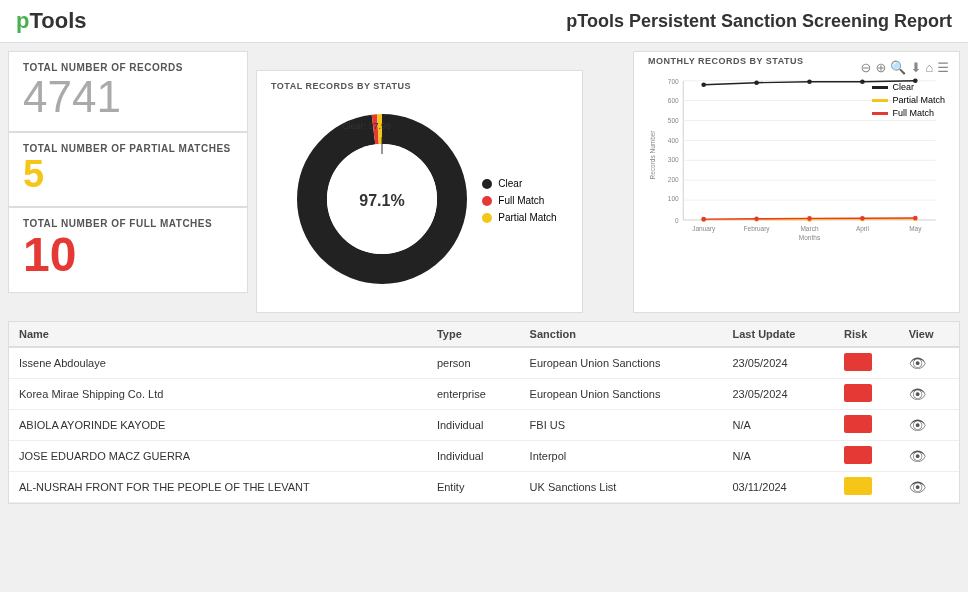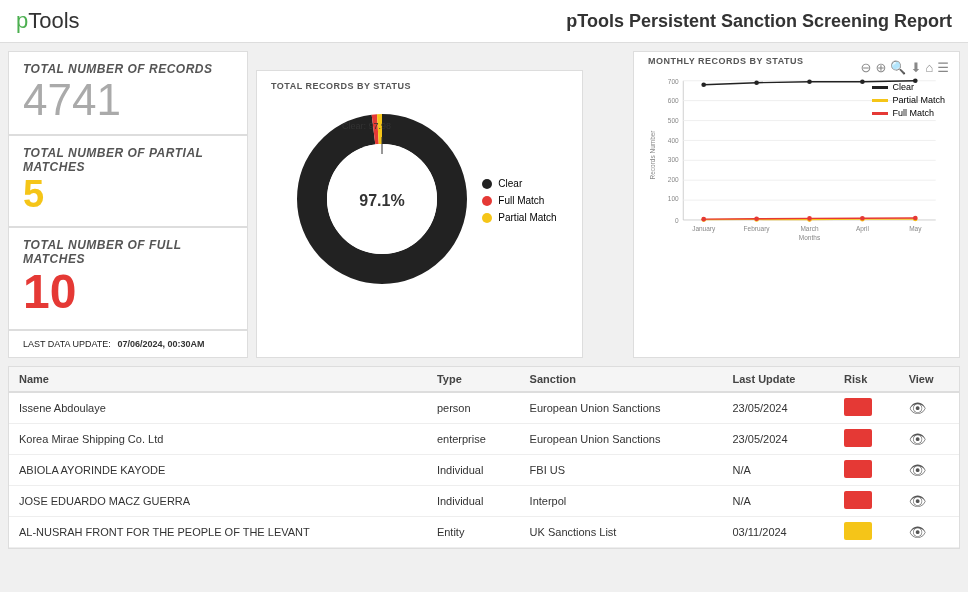--- a/index.html
+++ b/index.html
@@ -14,21 +14,21 @@
     header {
       background: #fff;
       display: flex;
       align-items: center;
       justify-content: space-between;
       padding: 8px 16px;
       border-bottom: 1px solid #ddd;
     }
     .logo {
       font-size: 22px;
-      font-weight: normal;
+      font-weight: bold;
       color: #333;
     }
     .logo span { color: #4caf50; }
     .header-title {
       font-size: 18px;
       font-weight: bold;
       color: #333;
     }
     .main-content {
       display: flex;
@@ -46,26 +46,25 @@
       gap: 0;
       width: 240px;
       flex-shrink: 0;
     }
     .stat-card {
       background: #fff;
       border: 1px solid #ddd;
       padding: 10px 14px;
     }
     .stat-card .label {
-      font-size: 12px;
+      font-size: 10px;
       font-weight: bold;
       color: #555;
       letter-spacing: 0.5px;
       text-transform: uppercase;
-      font-style: italic;
     }
     .stat-card .value {
       font-size: 44px;
       font-weight: 300;
       color: #aaa;
       line-height: 1.1;
     }
     .stat-card .value.dark { color: #222; font-weight: bold; font-size: 38px; }
     .stat-card .value.yellow { color: #f5c518; font-weight: bold; font-size: 38px; }
     .stat-card .value.red { color: #e53935; font-weight: bold; font-size: 48px; }
@@ -234,24 +233,20 @@
         <div class="label">TOTAL NUMBER OF RECORDS</div>
         <div class="value">4741</div>
       </div>
       <div class="stat-card">
         <div class="label">TOTAL NUMBER OF PARTIAL MATCHES</div>
         <div class="value yellow">5</div>
       </div>
       <div class="stat-card">
         <div class="label">TOTAL NUMBER OF FULL MATCHES</div>
         <div class="value red">10</div>
-      </div>
-      <div class="last-update-card">
-        <span>LAST DATA UPDATE:</span>
-        <span style="margin-left:4px;color:#333;font-weight:bold">07/06/2024, 00:30AM</span>
       </div>
     </div>
 
     <div class="donut-card" style="max-width:340px;">
       <div class="card-title">TOTAL RECORDS BY STATUS</div>
       <div class="donut-inner">
         <div style="position:relative;">
           <svg width="200" height="200" viewBox="0 0 200 200">
 
             <circle cx="100" cy="100" r="70" fill="none" stroke="#222" stroke-width="30" stroke-dasharray="430.5 9.3" stroke-dashoffset="0" transform="rotate(-90 100 100)"></circle>

